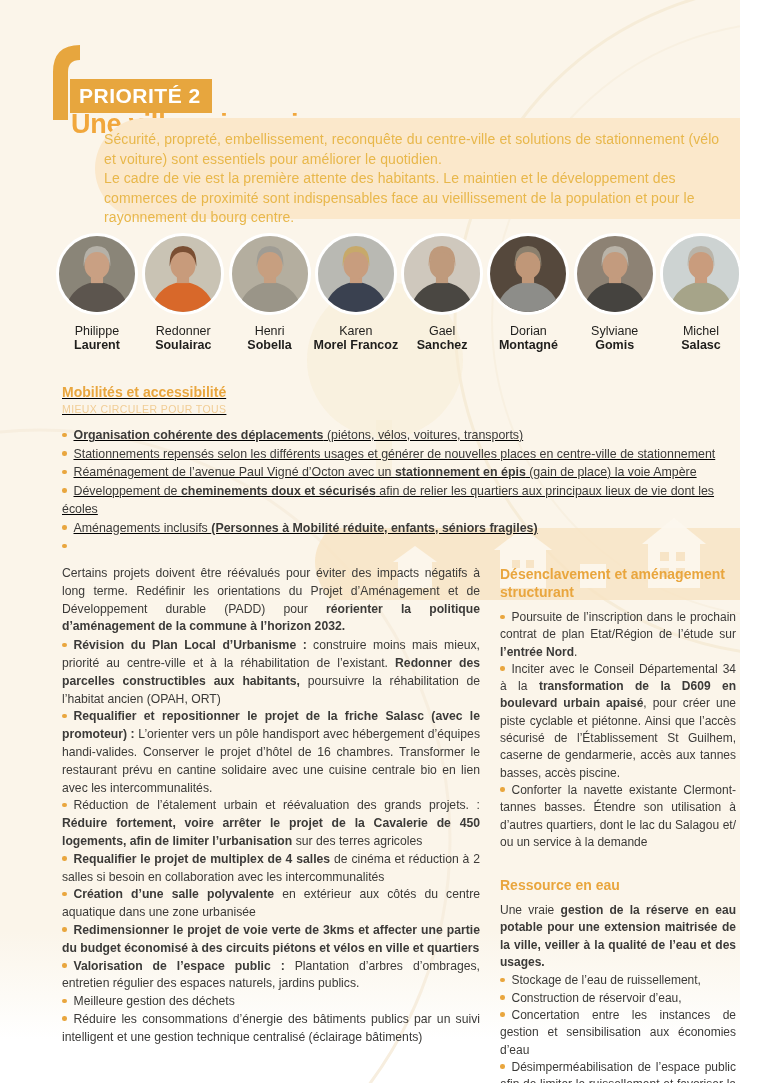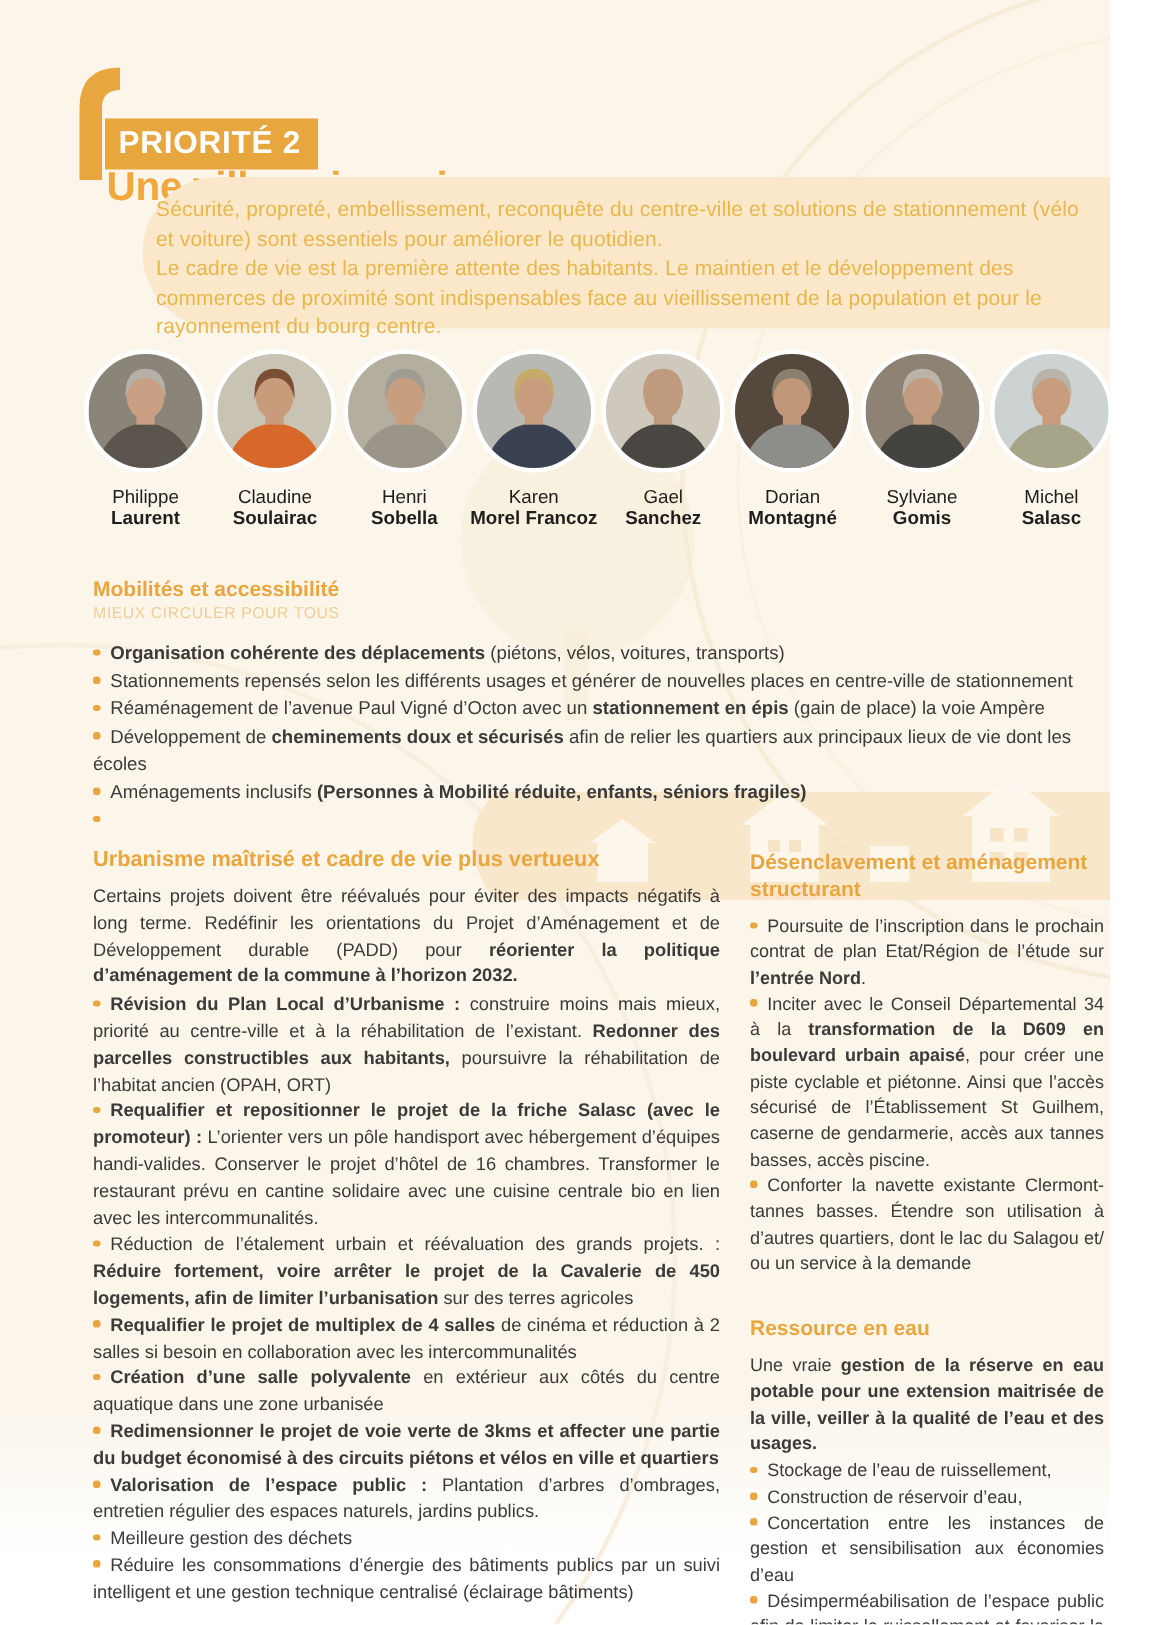--- a/index.html
+++ b/index.html
@@ -32,21 +32,21 @@
 
   
   .section h3{margin:0;color:#e9a63e;font-weight:700;font-size:14px;line-height:17px;}
   .section .subtitle{margin:2px 0 11px 0;color:#f1cd95;font-size:10.5px;letter-spacing:.4px;}
   .bullets{margin:0;}
   .bullet{margin:0;color:#3b3a38;}
   .dot{display:inline-block;width:4.5px;height:4.5px;border-radius:50%;
     background:#e9a63e;margin:0 7px 2px 0;}
   .b{font-weight:700;}
 
-  .sec-mobilites{position:absolute;left:62px;top:384px;width:676px;}
+  .sec-mobilites{position:absolute;left:62px;top:384px;width:676px;text-decoration:underline;}
   .sec-mobilites .bullet{font-size:12.4px;line-height:18.5px;}
 
   .col-left{position:absolute;left:62px;top:565px;width:418px;}
   .col-left h3{font-size:14.5px;margin-bottom:7px;}
   .col-left .lead{margin:0 0 1px 0;color:#3b3a38;font-size:12.2px;line-height:17.8px;text-align:justify;}
   .col-left .bullet{font-size:12.2px;line-height:17.8px;text-align:justify;}
 
   .col-right{position:absolute;left:500px;top:565px;width:236px;}
   .col-right h3{font-size:14px;line-height:18px;margin-bottom:8px;}
   .col-right .lead{margin:0 0 1px 0;color:#3b3a38;font-size:12px;line-height:17.3px;text-align:justify;}
@@ -115,21 +115,21 @@
       <li class="person" style="--bg: #c9c3b4; --top: #d8682a; --skin: #c89b7b; --hair: #7a4f33;">
       <div class="avatar">
         <svg viewBox="0 0 100 100">
           <rect width="100" height="100" fill="var(--bg)"></rect>
           <path d="M6,104 C12,72 33,61 50,61 C67,61 88,72 94,104 Z" fill="var(--top)"></path>
           <rect x="42" y="48" width="16" height="14" fill="var(--skin)"></rect>
           <ellipse cx="50" cy="38" rx="16.5" ry="19" fill="var(--skin)"></ellipse>
           <path d="M32.5,40 Q31,13 50,13 Q69,13 67.5,40 Q64,21 50,21 Q36,21 32.5,40 Z" fill="var(--hair)"></path>
         </svg>
       </div>
-      <div class="person-first">Claudine</div>
+      <div class="person-first">Redonner</div>
       <div class="person-last">Soulairac</div>
     </li>
       <li class="person" style="--bg: #b4ae9f; --top: #9a9588; --skin: #c79f80; --hair: #9f9c94;">
       <div class="avatar">
         <svg viewBox="0 0 100 100">
           <rect width="100" height="100" fill="var(--bg)"></rect>
           <path d="M6,104 C12,72 33,61 50,61 C67,61 88,72 94,104 Z" fill="var(--top)"></path>
           <rect x="42" y="48" width="16" height="14" fill="var(--skin)"></rect>
           <ellipse cx="50" cy="38" rx="16.5" ry="19" fill="var(--skin)"></ellipse>
           <path d="M32.5,40 Q31,13 50,13 Q69,13 67.5,40 Q64,21 50,21 Q36,21 32.5,40 Z" fill="var(--hair)"></path>
@@ -213,21 +213,20 @@
         <p class="bullet"><span class="dot"></span><span><span>Stationnements repensés selon les différents usages et générer de nouvelles places en centre-ville de stationnement</span></span></p>
         <p class="bullet"><span class="dot"></span><span><span>Réaménagement de l’avenue Paul Vigné d’Octon avec un </span><span class="b">stationnement en épis</span><span> (gain de place) la voie Ampère</span></span></p>
         <p class="bullet"><span class="dot"></span><span><span>Développement de </span><span class="b">cheminements doux et sécurisés</span><span> afin de relier les quartiers aux principaux lieux de vie dont les écoles</span></span></p>
         <p class="bullet"><span class="dot"></span><span><span>Aménagements inclusifs </span><span class="b">(Personnes à Mobilité réduite, enfants, séniors fragiles)</span></span></p>
         <p class="bullet"><span class="dot"></span></p>
       </div>
   </div>
 
   <div class="col-left">
     <div class="section">
-      <h3>Urbanisme maîtrisé et cadre de vie plus vertueux</h3>
       <p class="lead"><span>Certains projets doivent être réévalués pour éviter des impacts négatifs à long terme. Redéfinir les orientations du Projet d’Aménagement et de Développement durable (PADD) pour </span><span class="b">réorienter la politique d’aménagement de la commune à l’horizon 2032.</span></p>
       <div class="bullets">
           <p class="bullet"><span class="dot"></span><span><span class="b">Révision du Plan Local d’Urbanisme :</span><span> construire moins mais mieux, priorité au centre-ville et à la réhabilitation de l’existant. </span><span class="b">Redonner des parcelles constructibles aux habitants,</span><span> poursuivre la réhabilitation de l’habitat ancien (OPAH, ORT)</span></span></p>
           <p class="bullet"><span class="dot"></span><span><span class="b">Requalifier et repositionner le projet de la friche Salasc (avec le promoteur) :</span><span> L’orienter vers un pôle handisport avec hébergement d’équipes handi-valides. Conserver le projet d’hôtel de 16 chambres. Transformer le restaurant prévu en cantine solidaire avec une cuisine centrale bio en lien avec les intercommunalités.</span></span></p>
           <p class="bullet"><span class="dot"></span><span><span>Réduction de l’étalement urbain et réévaluation des grands projets. : </span><span class="b">Réduire fortement, voire arrêter le projet de la Cavalerie de 450 logements, afin de limiter l’urbanisation</span><span> sur des terres agricoles</span></span></p>
           <p class="bullet"><span class="dot"></span><span><span class="b">Requalifier le projet de multiplex de 4 salles</span><span> de cinéma et réduction à 2 salles si besoin en collaboration avec les intercommunalités</span></span></p>
           <p class="bullet"><span class="dot"></span><span><span class="b">Création d’une salle polyvalente</span><span> en extérieur aux côtés du centre aquatique dans une zone urbanisée</span></span></p>
           <p class="bullet"><span class="dot"></span><span><span class="b">Redimensionner le projet de voie verte de 3kms et affecter une partie du budget économisé à des circuits piétons et vélos en ville et quartiers</span></span></p>
           <p class="bullet"><span class="dot"></span><span><span class="b">Valorisation de l’espace public :</span><span> Plantation d’arbres d’ombrages, entretien régulier des espaces naturels, jardins publics.</span></span></p>
           <p class="bullet"><span class="dot"></span><span><span>Meilleure gestion des déchets</span></span></p>

